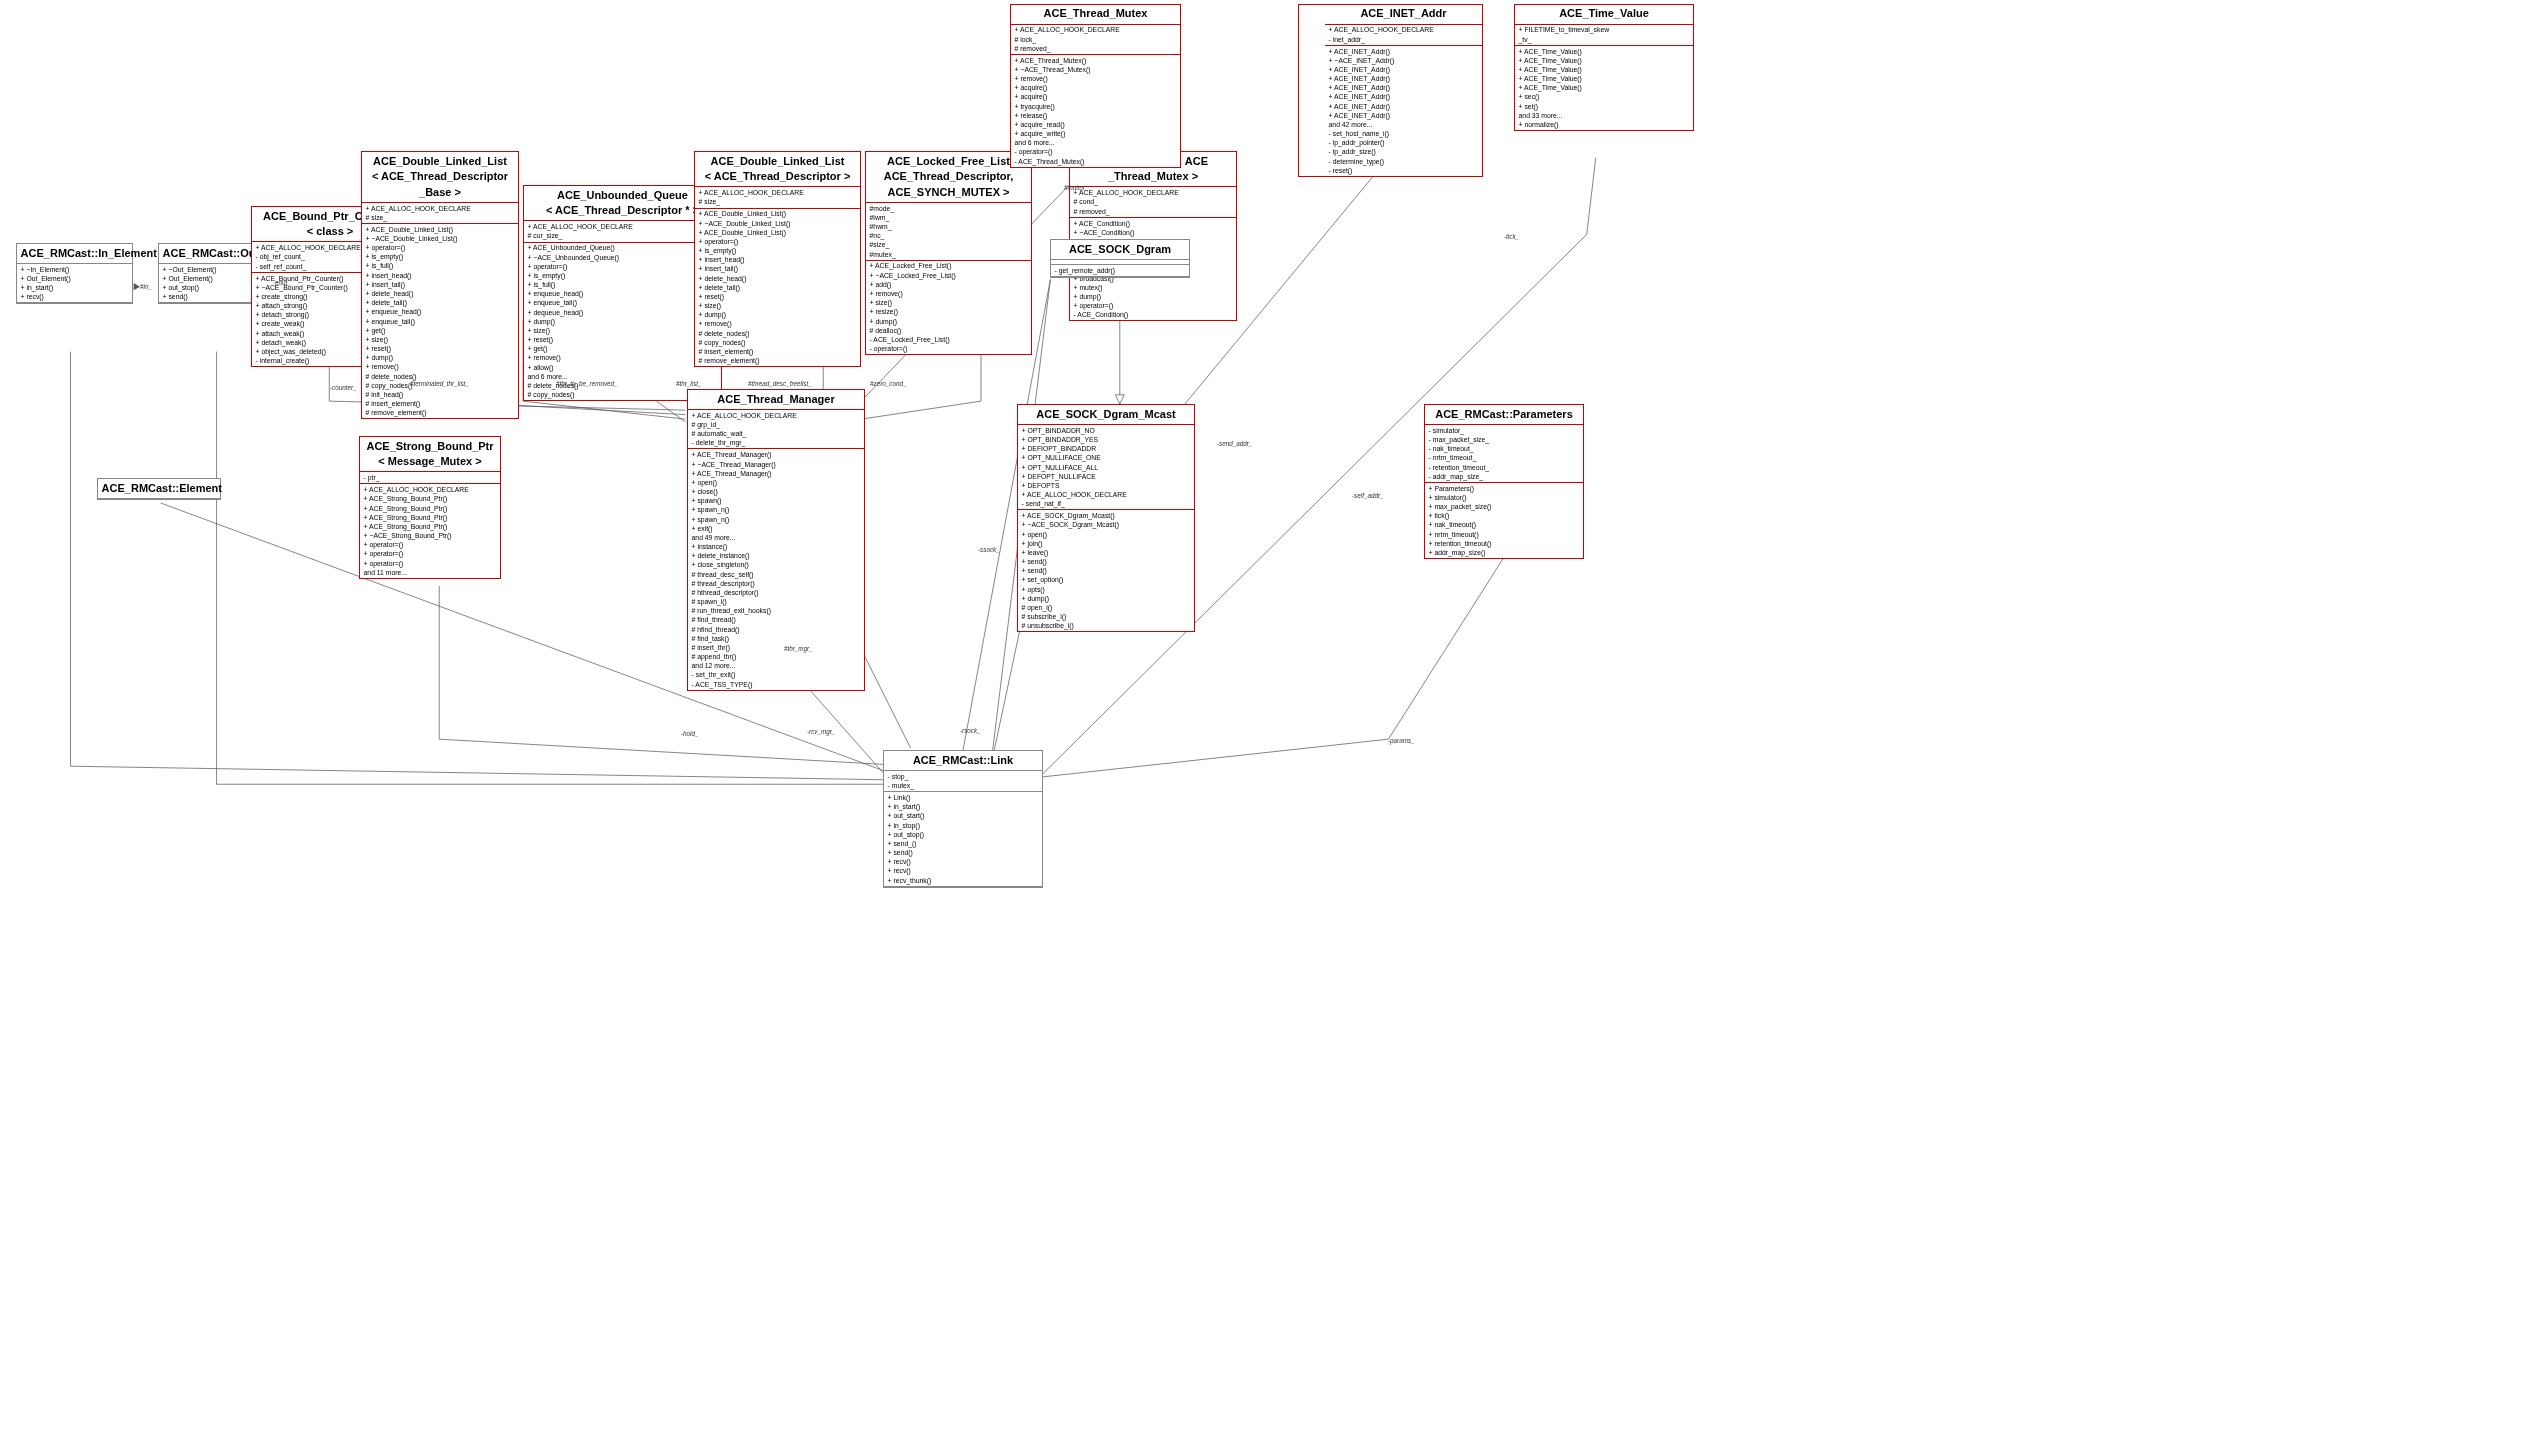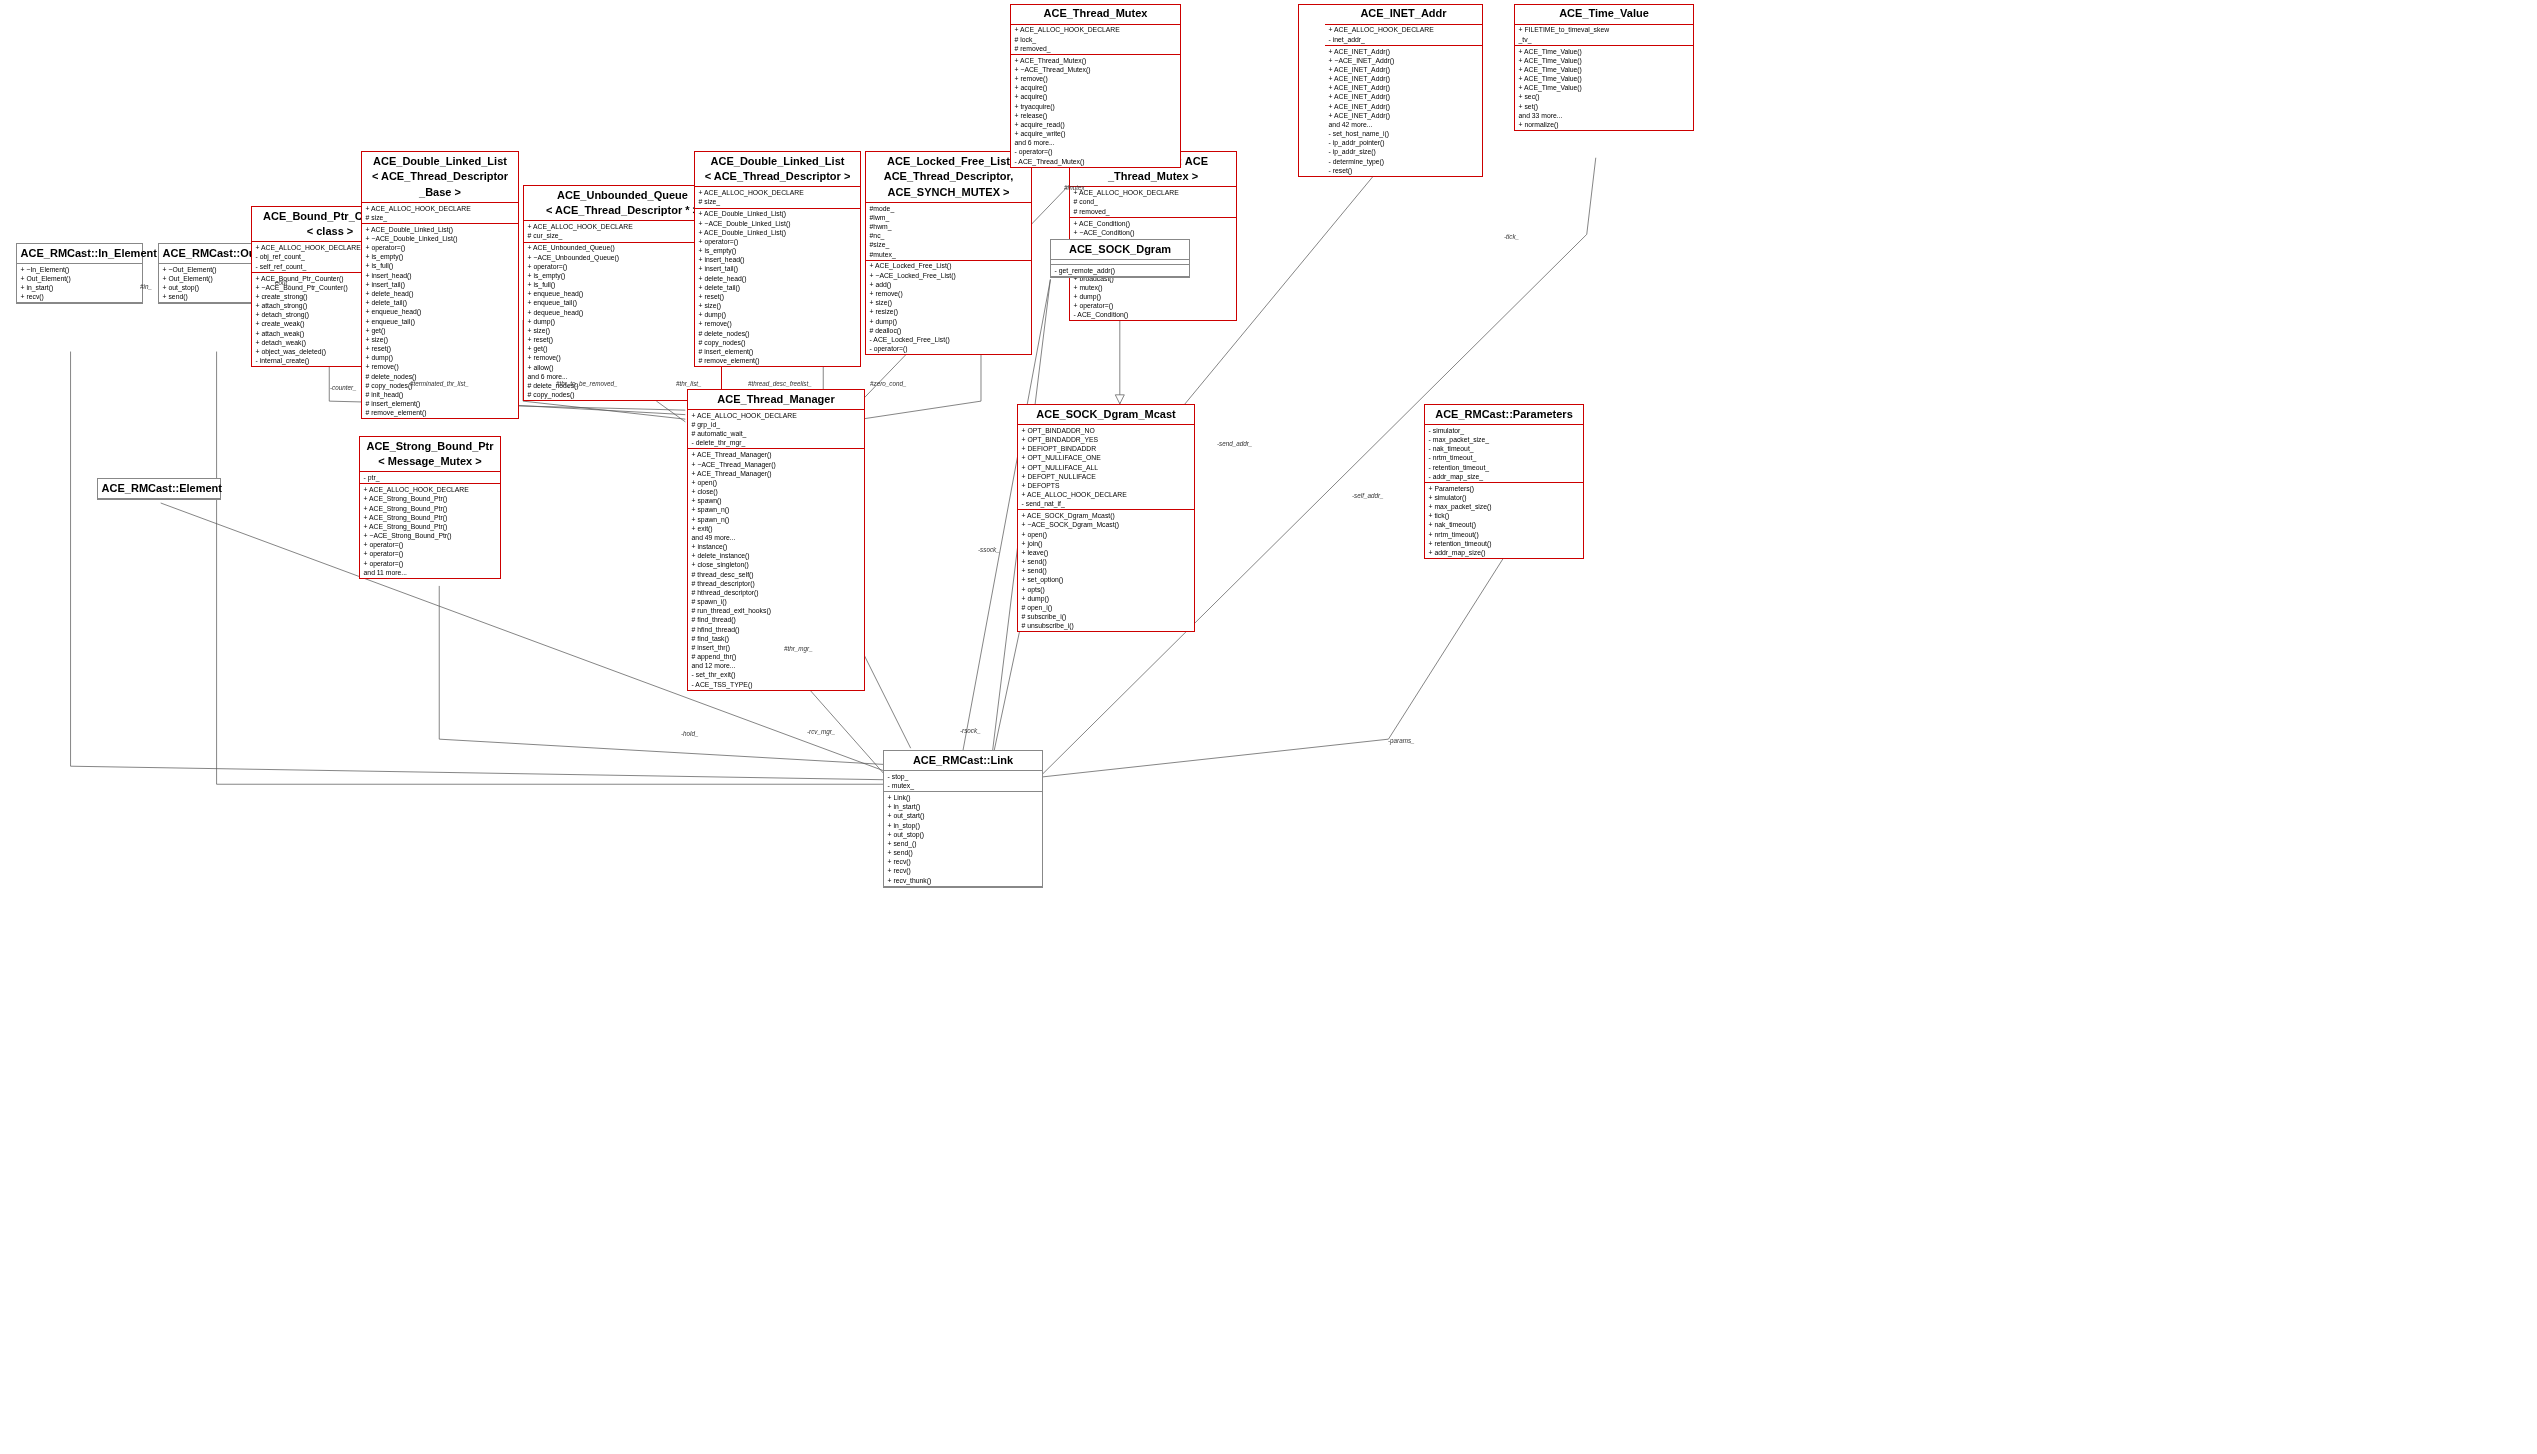--- a/index.html
+++ b/index.html
@@ -120,21 +120,21 @@
     <line x1="487" y1="650" x2="487" y2="820" stroke="#555" stroke-width="0.8"></line>
     <line x1="487" y1="820" x2="980" y2="848" stroke="#555" stroke-width="0.8"></line>
 
     <line x1="178" y1="558" x2="980" y2="855" stroke="#555" stroke-width="0.8"></line>
 
     <line x1="955" y1="720" x2="1010" y2="830" stroke="#555" stroke-width="0.8"></line>
 
     <line x1="1165" y1="310" x2="1067" y2="838" stroke="#555" stroke-width="0.8"></line>
   </svg>
 
-  <div class="uml-box gray-border" style="left:16px;top:243px;width:127px;">
+  <div class="uml-box gray-border" style="left:16px;top:243px;width:117px;">
     <div class="uml-box-header">ACE_RMCast::In_Element</div>
     <div class="uml-box-section">
       <div class="uml-line">+ ~In_Element()</div>
       <div class="uml-line">+ Out_Element()</div>
       <div class="uml-line">+ in_start()</div>
       <div class="uml-line">+ recv()</div>
     </div>
   </div>
 
   <div class="uml-box gray-border" style="left:158px;top:243px;width:117px;">

